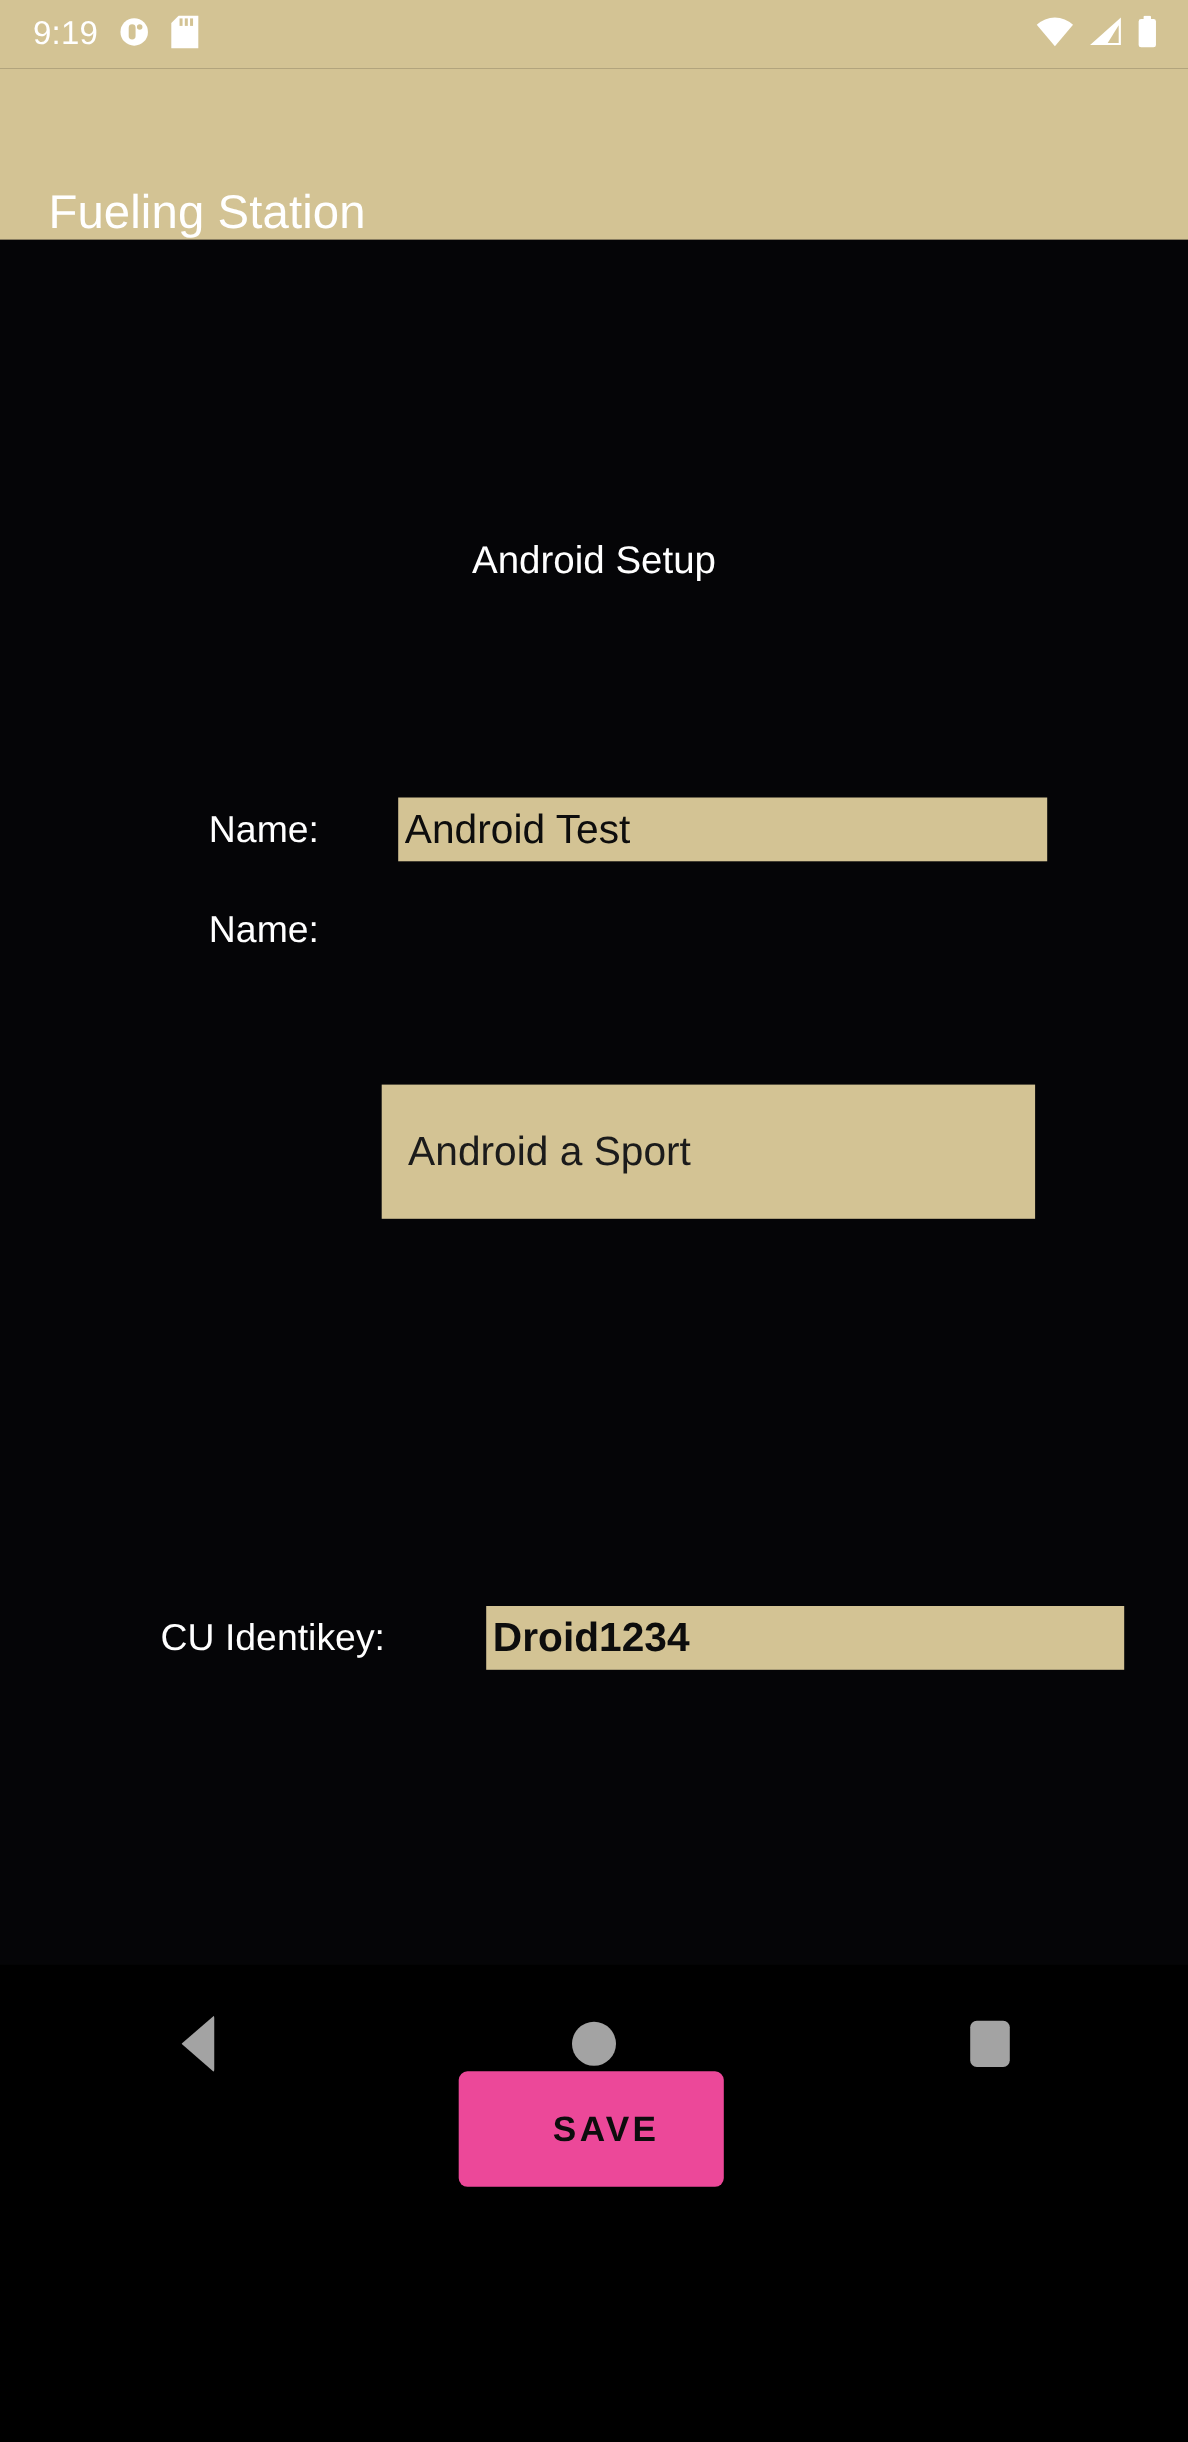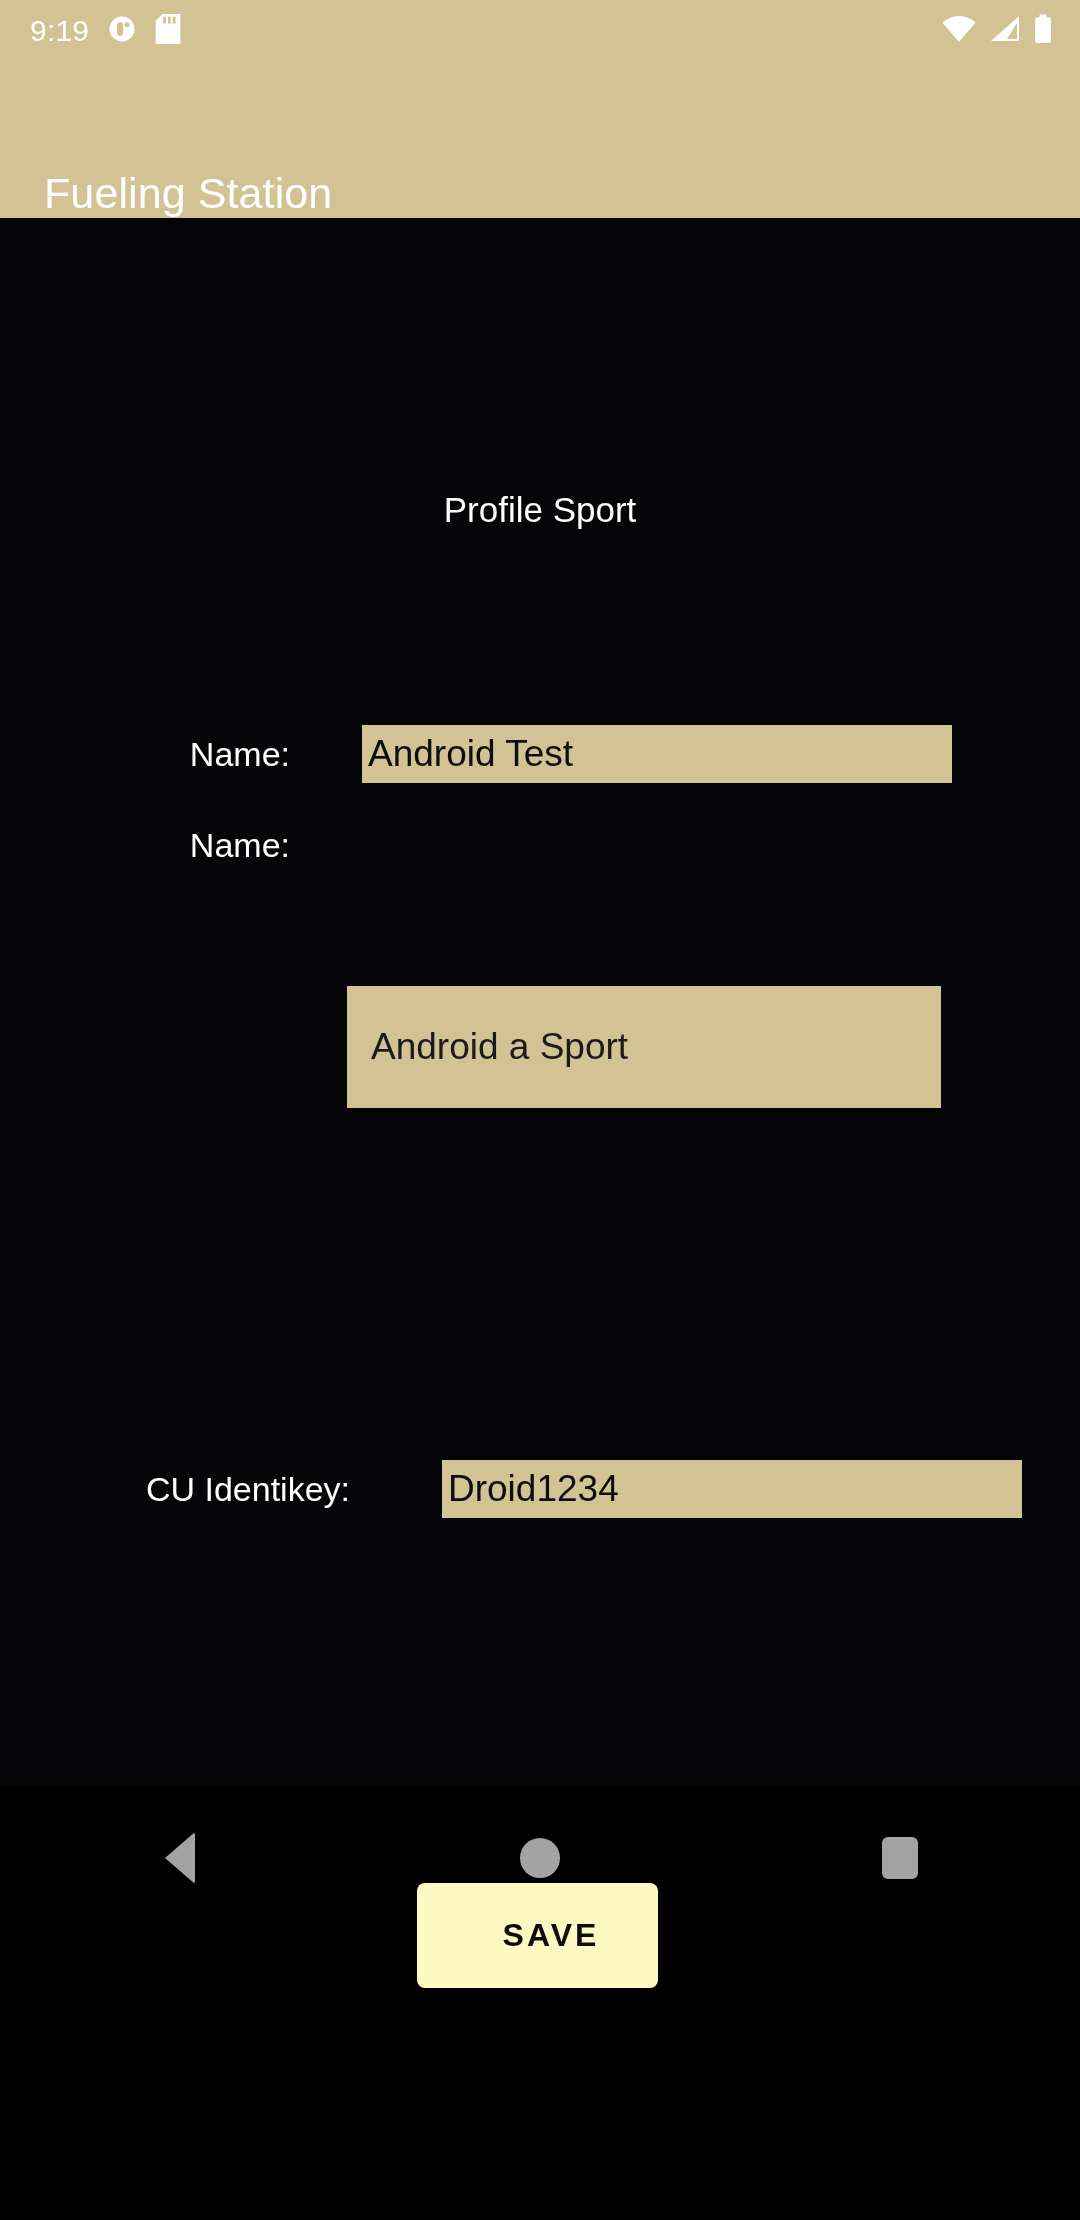--- a/index.html
+++ b/index.html
@@ -105,28 +105,28 @@
     padding-left:24px;
   }
   .spinner-text {
     color:#1b1b1b;
     font-size:37px;
   }
 
   
   #row-cu { top:1242px; left:0; width:1080px; }
   #row-cu .field-label { width:350px; }
-  #cu-input { margin-left:92px; width:580px; height:58px; }
+  #cu-input { margin-left:92px; width:580px; height:58px;font-weight:bold; }
 
   
   .save-button {
     position:absolute;
     top:1665px; left:417px;
     width:241px; height:105px;
-    background:#fef9c3;
+    background:#ec4899;
     border:none; border-radius:8px;
     color:#0d0d0d;
     font-size:32px;
     font-weight:700;
     letter-spacing:3px;
     font-family:"Liberation Sans", sans-serif;
     cursor:pointer;
     padding-left:27px;
   }
 
@@ -211,21 +211,21 @@
       </span>
     </div>
   </div>
 
   <div class="app-bar">
     <span class="app-title">Fueling Station</span>
   </div>
 
   <div class="content">
 
-    <div class="screen-title">Profile Sport</div>
+    <div class="screen-title">Android Setup</div>
 
     <div class="field-row" id="row-name">
       <span class="field-label">Name:</span>
       <input class="text-input" id="name-input" type="text" value="Android Test" style="">
     </div>
 
     <div class="field-row" id="row-sport">
       <span class="field-label">Name:</span>
     </div>
 

